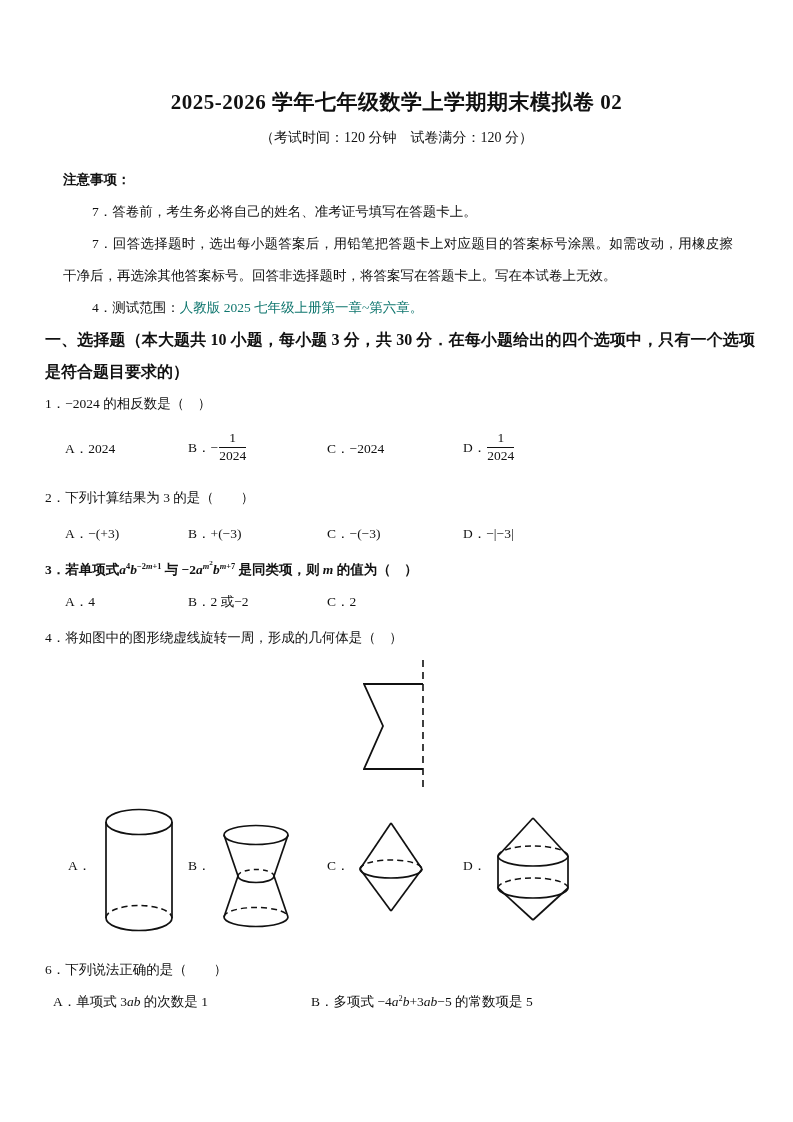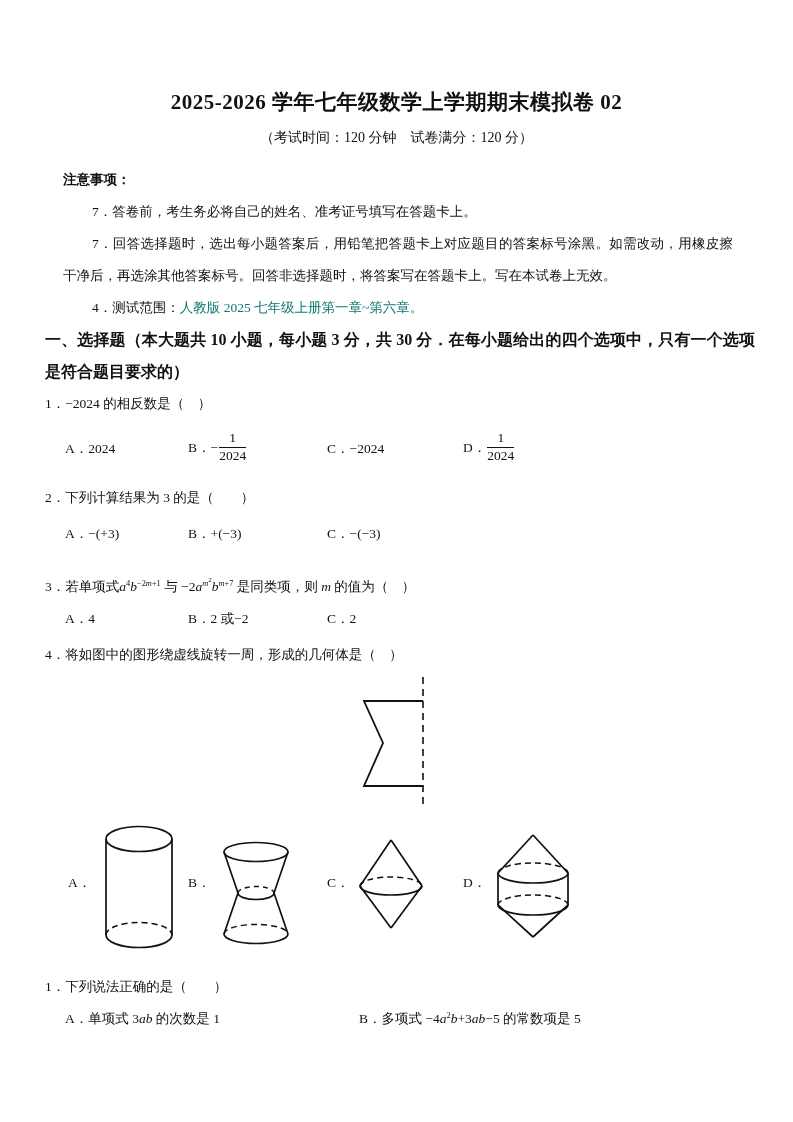--- a/index.html
+++ b/index.html
@@ -10,23 +10,23 @@
   }
   .title{margin-top:86px;text-align:center;font-size:21px;font-weight:700;line-height:32px;letter-spacing:.5px;}
   .subtitle{margin-top:8px;text-align:center;font-size:14px;line-height:24px;}
   .notice{margin:14px 60px 0 63px;}
   .para{line-height:32px;text-align:justify;}
   .indent{text-indent:2.15em;}
   .bold{font-weight:700;}
   .questions{margin:0 38px 0 45px;}
   .section-head{font-weight:700;font-size:16px;line-height:32px;text-align:justify;}
   .stem{line-height:32px;}
-  .mt4{margin-top:4px;} .mt8{margin-top:21px;}
+  .mt4{margin-top:4px;} .mt8{margin-top:4px;font-weight:bold;}
   .opt-row4{display:grid;grid-template-columns:123px 139px 136px 1fr;margin-left:20px;line-height:32px;}
-  .opt-row2{display:grid;grid-template-columns:258px 1fr;margin-left:20px;line-height:32px;gap:36px;}
+  .opt-row2{display:grid;grid-template-columns:258px 1fr;margin-left:8px;line-height:32px;}
   .frac-row{height:58px;align-items:center;}
   .frac{display:inline-block;vertical-align:middle;text-align:center;line-height:1.25;margin:0 1px 4px 1px;}
   .frac .num{display:block;padding:0 6px 0;border-bottom:1px solid #111;}
   .frac .den{display:block;}
   i{font-style:italic;}
   sup{font-size:.62em;line-height:0;}
   sup sup{font-size:.85em;}
   .flag-wrap{margin-left:318px;margin-top:2px;height:138px;}
   .shapes-row{position:relative;height:150px;margin-top:10px;}
   .shapes-row .lbl{position:absolute;top:52px;line-height:20px;}
@@ -59,20 +59,21 @@
       <span><span>B．</span><span>−</span><span class="frac"><span class="num">1</span><span class="den">2024</span></span></span>
       <span><span>C．</span><span>−2024</span></span>
       <span><span>D．</span><span class="frac"><span class="num">1</span><span class="den">2024</span></span></span>
     </div>
 
     <div class="para stem mt4">2．下列计算结果为 3 的是（　　）</div>
     <div class="opt-row4 mt4">
       <span><span>A．</span><span>−(+3)</span></span>
       <span><span>B．</span><span>+(−3)</span></span>
       <span><span>C．</span><span>−(−3)</span></span>
+      <span><span>D．</span><span>−|−3|</span></span>
     </div>
 
     <div class="para stem mt8">3．若单项式<i>a</i><sup>4</sup><i>b</i><sup>−2<i>m</i>+1</sup> 与 −2<i>a</i><sup><i>m</i><sup>2</sup></sup><i>b</i><sup><i>m</i>+7</sup> 是同类项，则 <i>m</i> 的值为（　）</div>
     <div class="opt-row4">
       <span><span>A．</span><span>4</span></span>
       <span><span>B．</span><span>2 或−2</span></span>
       <span><span>C．</span><span>2</span></span>
     </div>
 
     <div class="para stem mt4">4．将如图中的图形绕虚线旋转一周，形成的几何体是（　）</div>
@@ -125,20 +126,20 @@
         <path d="M3,40 A35,10 0 0 0 73,40" fill="none" stroke="#111" stroke-width="1.7"></path>
         <line x1="3" y1="40" x2="3" y2="72" stroke="#111" stroke-width="1.7"></line>
         <line x1="73" y1="40" x2="73" y2="72" stroke="#111" stroke-width="1.7"></line>
         <path d="M3,72 A35,10 0 0 1 73,72" fill="none" stroke="#111" stroke-width="1.5" stroke-dasharray="6 4"></path>
         <path d="M3,72 A35,10 0 0 0 73,72" fill="none" stroke="#111" stroke-width="1.7"></path>
         <line x1="3" y1="72" x2="38" y2="104" stroke="#111" stroke-width="1.7"></line>
         <line x1="73" y1="72" x2="38" y2="104" stroke="#111" stroke-width="1.7"></line>
       </svg>
     </div>
 
-    <div class="para stem">1．下列说法正确的是（　　）</div>
+    <div class="para stem">6．下列说法正确的是（　　）</div>
     <div class="opt-row2 q5-row">
       <span><span>A．</span><span>单项式 3<i>ab</i> 的次数是 1</span></span>
       <span><span>B．</span><span>多项式 −4<i>a</i><sup>2</sup><i>b</i>+3<i>ab</i>−5 的常数项是 5</span></span>
     </div>
 
   </div>
 </div>
 
 </body></html>

